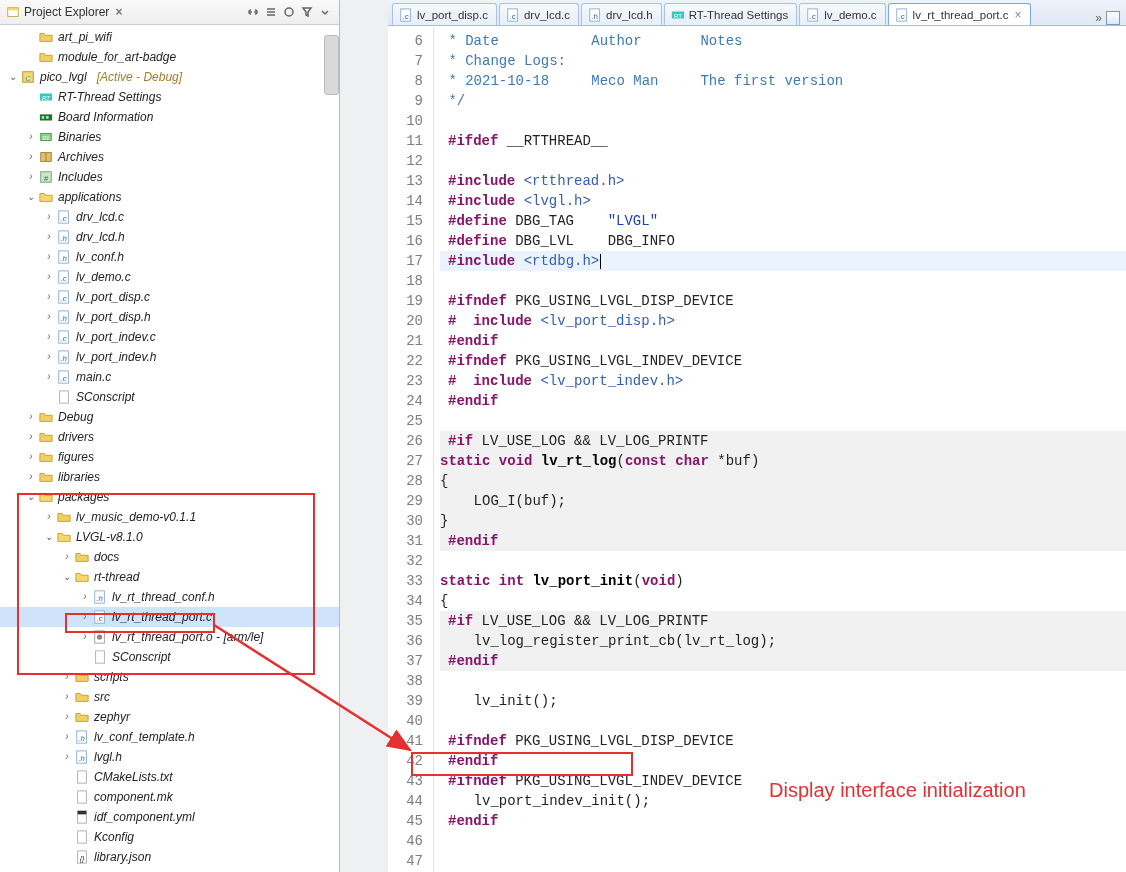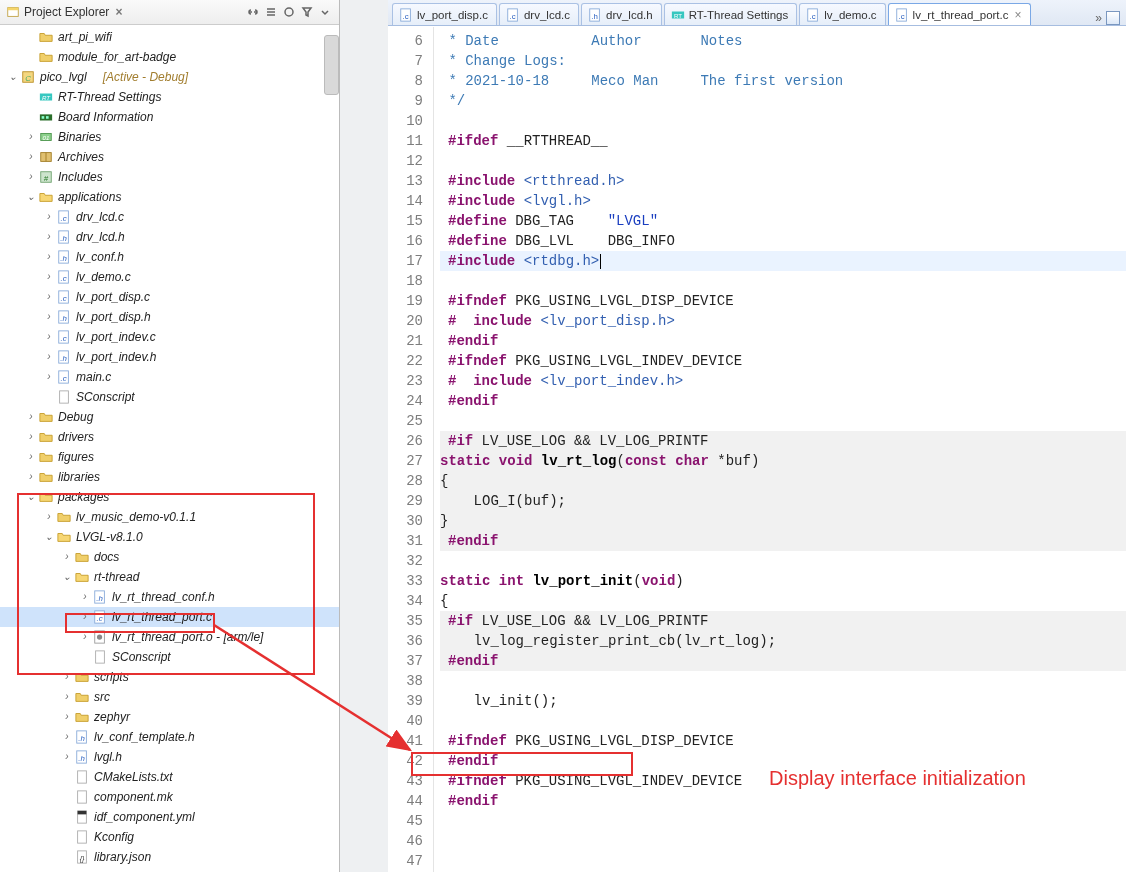--- a/index.html
+++ b/index.html
@@ -50,21 +50,21 @@
     font-style:italic;
   }
   .chevron {
     width:14px; display:inline-flex; justify-content:center; color:#666;
     font-size:10px; user-select:none;
   }
   .chevron.empty { visibility:hidden; }
   .ticon { width:16px; height:16px; margin-right:4px; display:inline-flex; align-items:center; justify-content:center;}
   .ticon svg{ width:14px; height:14px; }
   .lbl { }
-  .decorator { color:#a17d2e; margin-left:16px; font-size:12px;}
+  .decorator { color:#a17d2e; margin-left:10px; font-size:12px;}
   .selected {
     background:#cfe3fb;
   }
 
   
   .right-panel { flex:1; display:flex; flex-direction:column; background:#fff; }
 
   .editor-tabs {
     display:flex; align-items:flex-end;
     background:linear-gradient(#eef3fb,#e0e8f4);
@@ -142,20 +142,21 @@
   .c-str    { color:#1a3ec0;}
   .c-func   { color:#000; font-weight:bold;}
   .c-plain  { color:#222;}
   .c-brace  { color:#222;}
 
   
   .annot-callout {
     position:absolute;
     color:#e53030; font-family:"Segoe UI",sans-serif;
     font-size:20px;
+    margin-top:12px;
   }
   .scroll-thumb-left {
     position:absolute; right:0; top:10px; width:15px; height:60px; background:#d9d9d9; border:1px solid #bbb; border-radius:3px;
   }
 
   
   .overlay-svg{
     position:absolute; left:0; top:0; width:1126px; height:872px; pointer-events:none;
   }
 
@@ -754,20 +755,21 @@
           <div class="code-line"><span class="c-brace">{</span></div>
           <div class="code-line bg-block"><span class="c-pp">#if</span><span class="c-plain"> LV_USE_LOG &amp;&amp; LV_LOG_PRINTF</span></div>
           <div class="code-line bg-block"><span class="c-plain">    </span><span class="c-plain">lv_log_register_print_cb</span><span class="c-plain">(lv_rt_log);</span></div>
           <div class="code-line bg-block"><span class="c-pp">#endif</span></div>
           <div class="code-line"></div>
           <div class="code-line"><span class="c-plain">    </span><span class="c-plain">lv_init</span><span class="c-plain">();</span></div>
           <div class="code-line"></div>
           <div class="code-line"><span class="c-pp">#ifndef</span><span class="c-plain"> PKG_USING_LVGL_DISP_DEVICE</span></div>
           <div class="code-line"><span class="c-pp">#endif</span></div>
           <div class="code-line"><span class="c-pp">#ifndef</span><span class="c-plain"> PKG_USING_LVGL_INDEV_DEVICE</span></div>
+          <div class="code-line"><span class="c-plain">    </span><span class="c-plain">lv_port_indev_init</span><span class="c-plain">();</span></div>
           <div class="code-line"><span class="c-pp">#endif</span></div>
           <div class="code-line"></div>
         </div>
     </div>
   </div>
 </div>
 
 <svg class="overlay-svg">
 
   <rect x="18" y="494" width="296" height="180" fill="none" stroke="#e53030" stroke-width="2"></rect>

